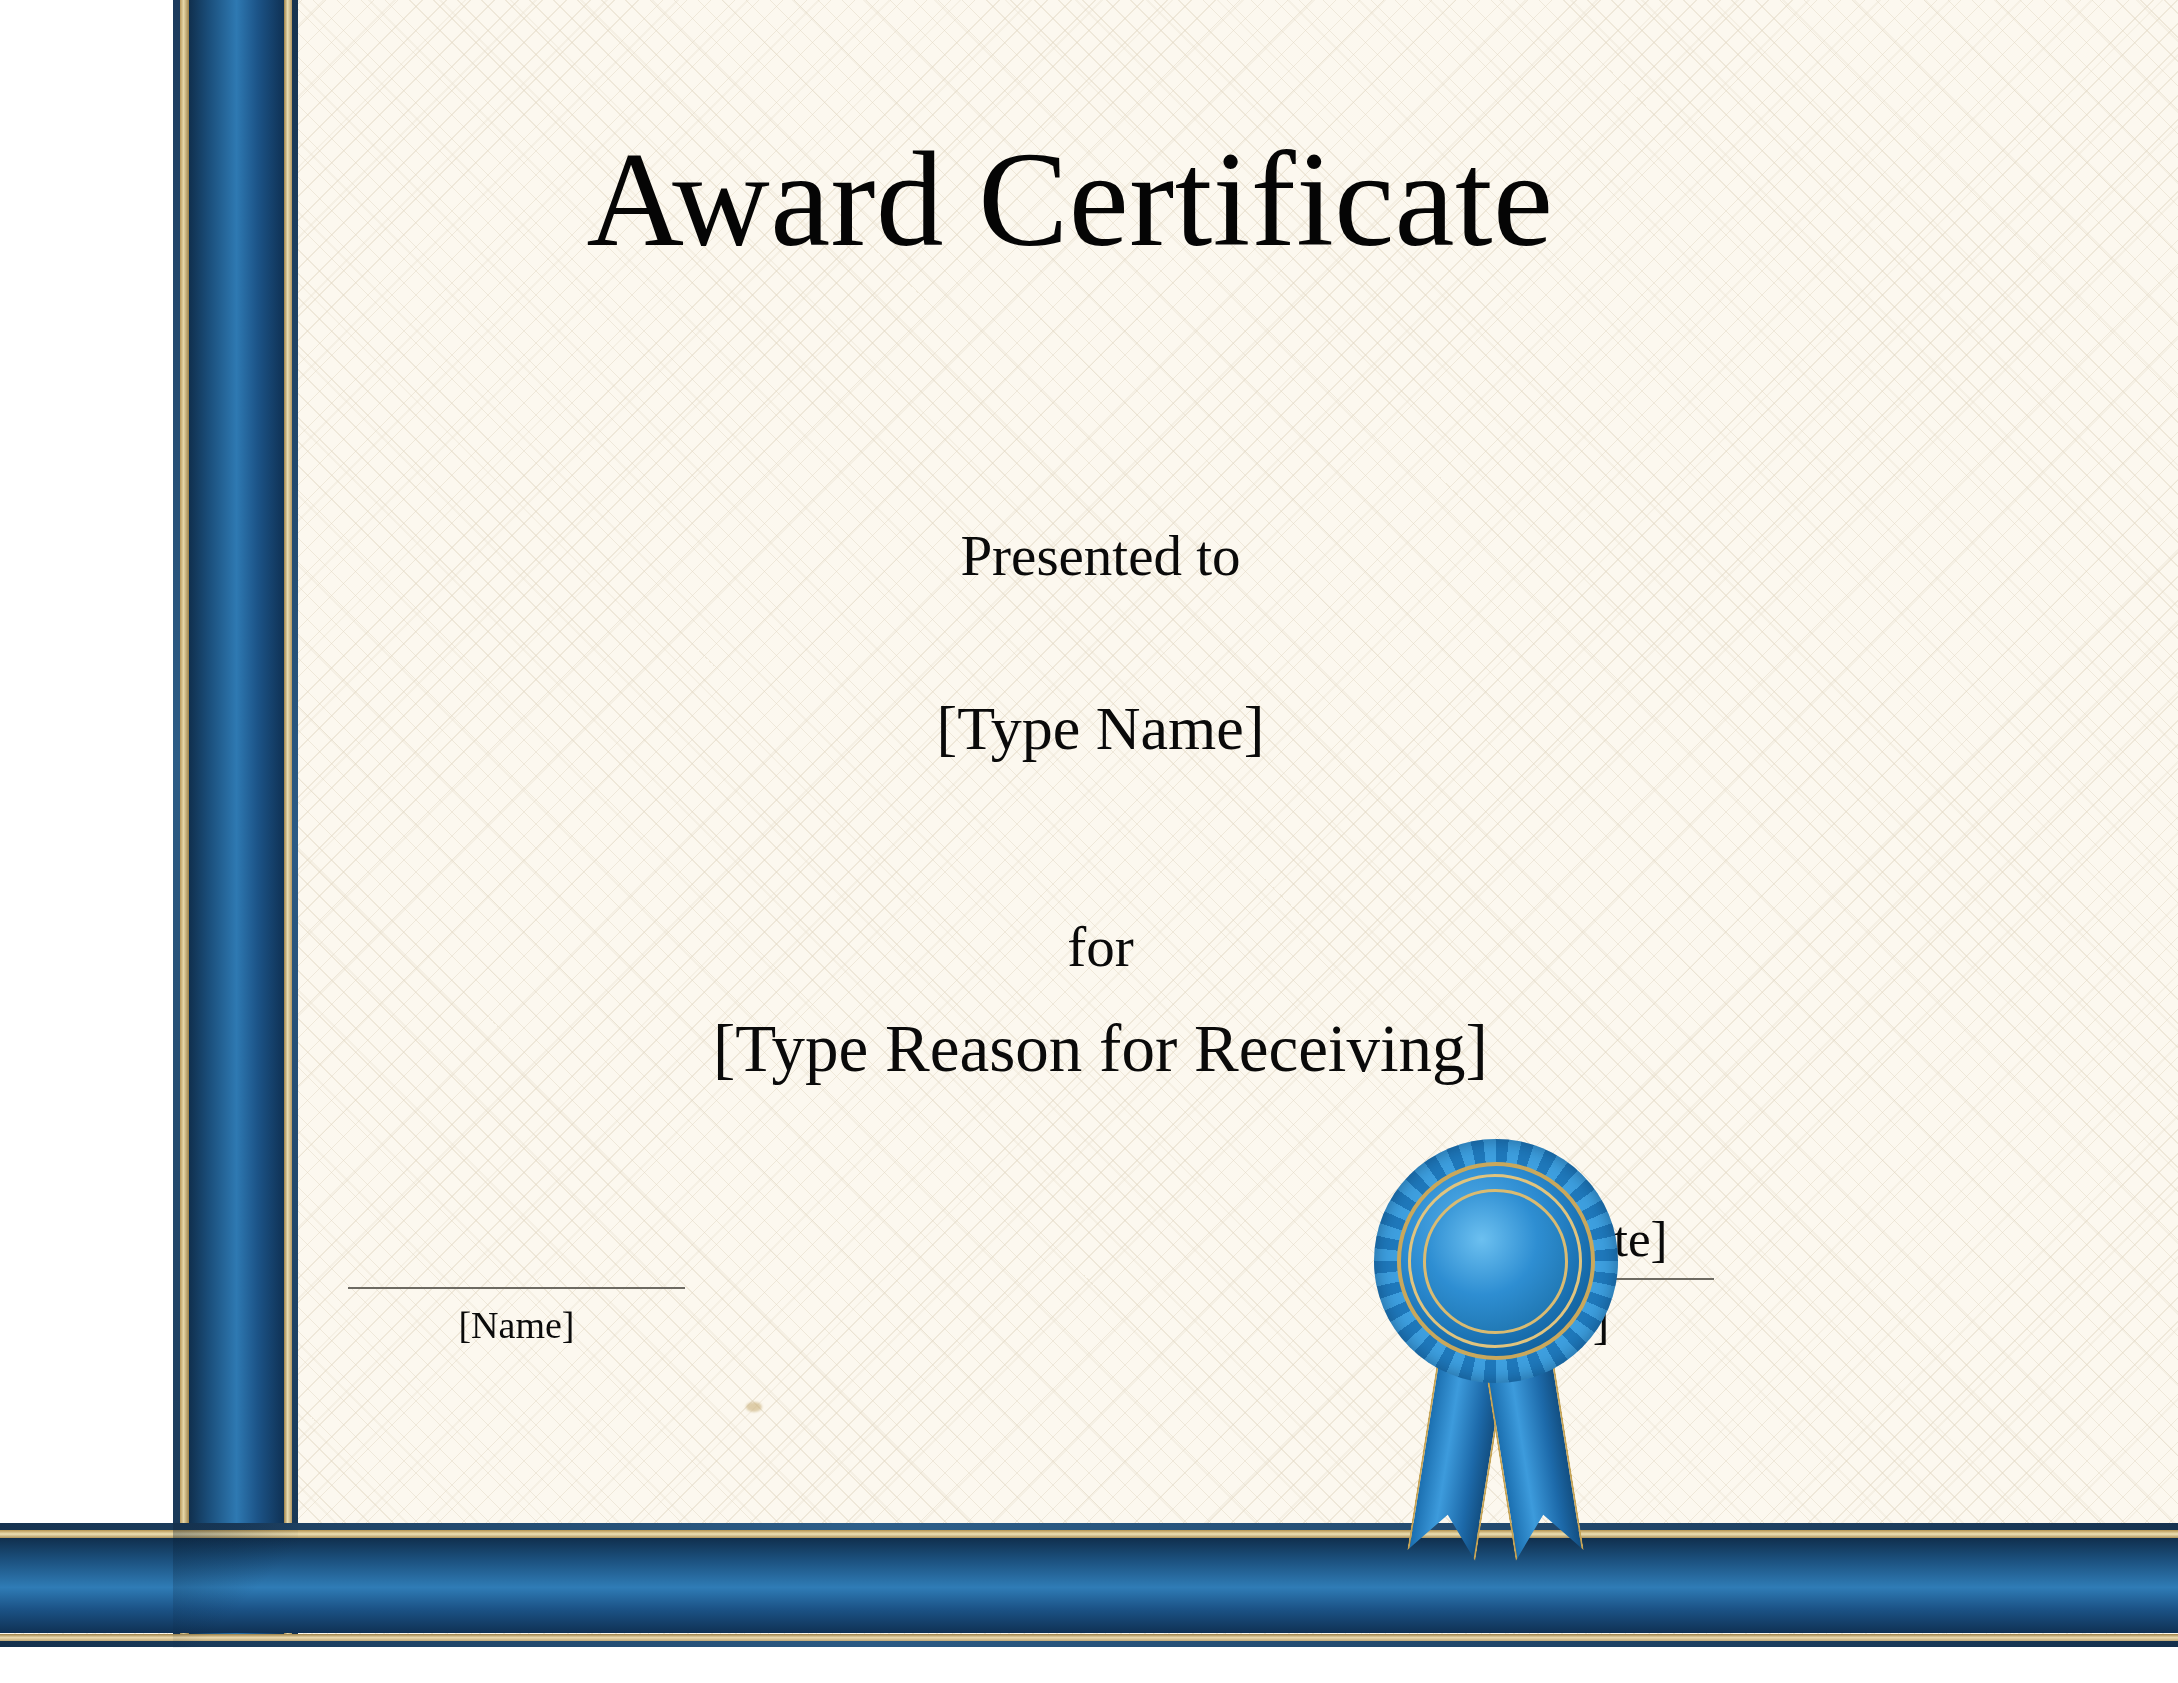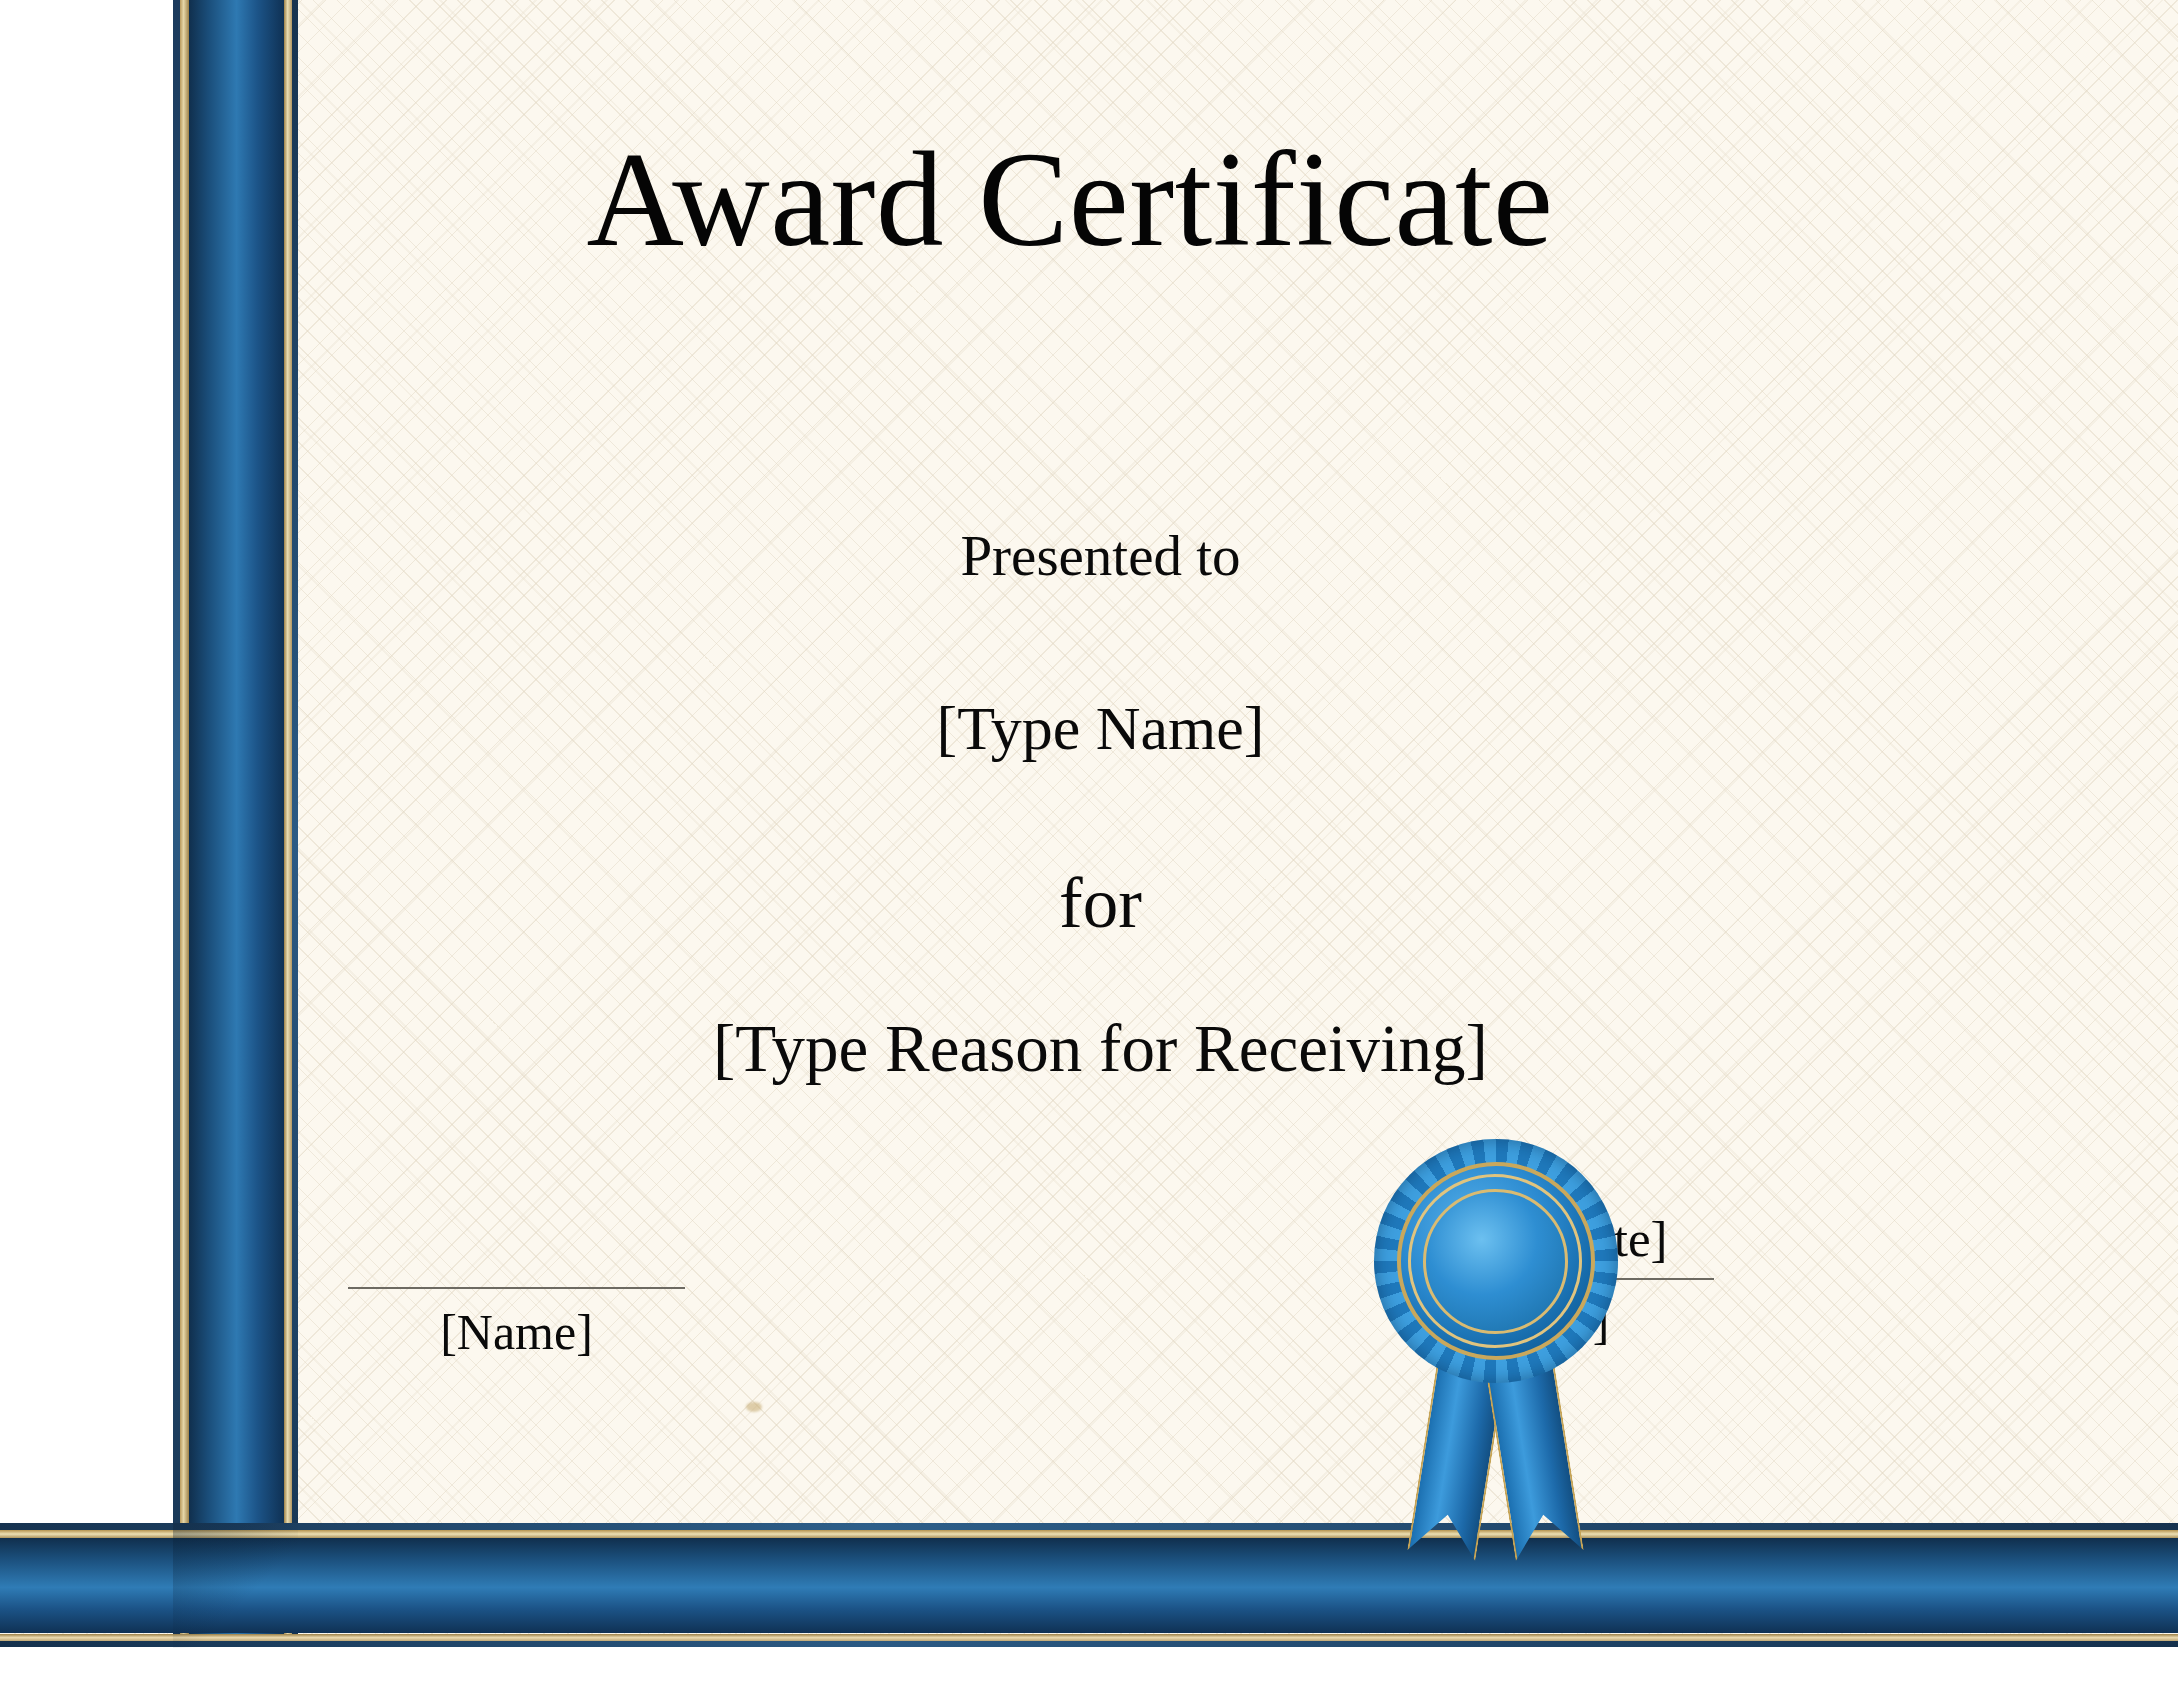--- a/index.html
+++ b/index.html
@@ -158,38 +158,38 @@
   .line {
     position: absolute;
     width: 1327px;
     left: 139px;
     text-align: center;
     color: #0a0a0a;
     white-space: nowrap;
   }
   .presented-to { top: 523px; font-size: 57px; }
   .recipient    { top: 693px; font-size: 62px; }
-  .for-word     { top: 863px; font-size: 71px; }
+  .for-word     { top: 914px; font-size: 57px; }
   .reason       { top: 1010px; font-size: 67px; }
 
   
   .sig-block {
     position: absolute;
     left: 50px; top: 1287px;
     width: 337px;
     text-align: center;
   }
   .sig-rule {
     width: 337px;
     height: 0;
     border-top: 2px solid #6d6a62;
     margin-bottom: 14px;
   }
   .sig-label {
-    font-size: 50px;
+    font-size: 38px;
     color: #0a0a0a;
   }
 
   .date-block {
     position: absolute;
     left: 1079px; top: 1210px;
     width: 337px;
     text-align: center;
   }
   .date-value {

